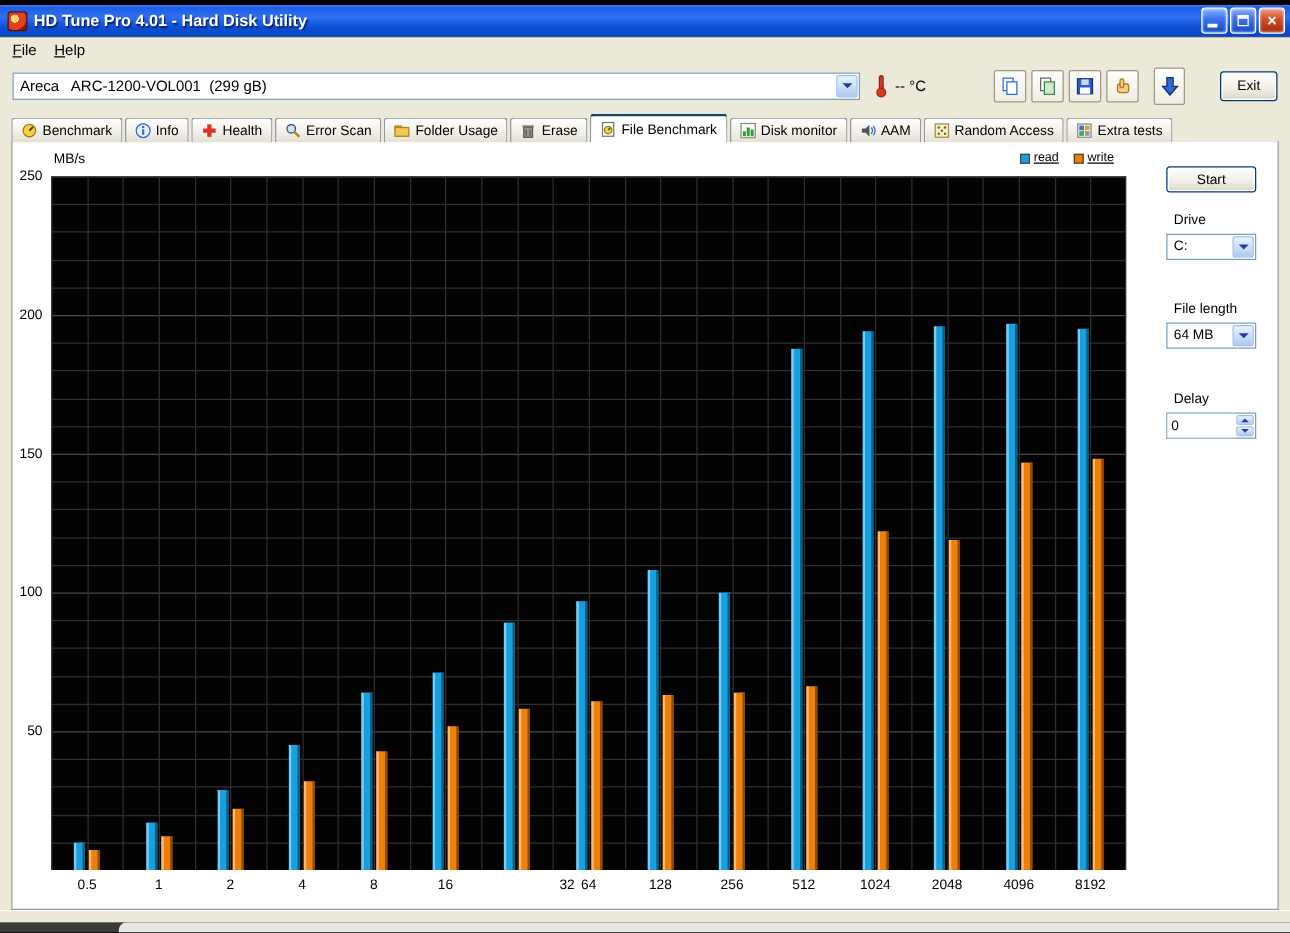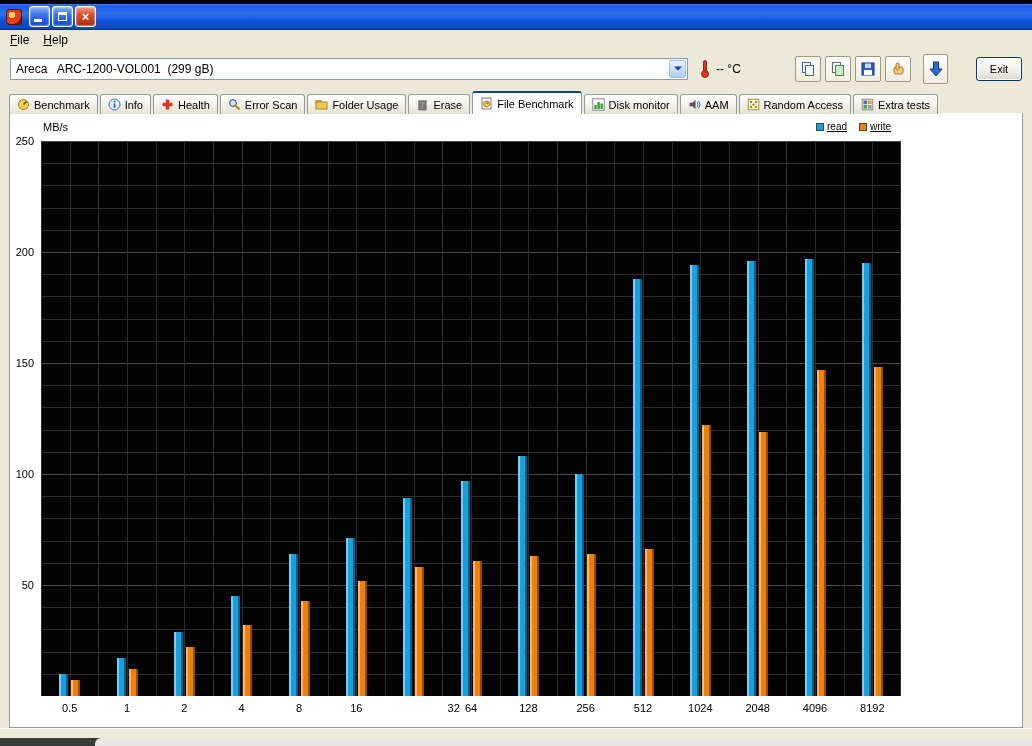--- a/index.html
+++ b/index.html
@@ -94,20 +94,21 @@
   .below-strip .taskbar-hint { position:absolute; left:95px; right:0; top:0; height:8px; background:#E8E6E0; border-top-left-radius:6px; }
 </style>
 </head>
 <body>
 
 <div class="screen">
   <div class="window">
 
     <div class="titlebar">
       <span class="app-icon"></span>
+      <span class="title-text">HD Tune Pro 4.01 - Hard Disk Utility</span>
       <span class="win-btn">
           <span class="glyph-min"></span>
         </span>
       <span class="win-btn">
           <span class="glyph-max"></span>
         </span>
       <span class="win-btn close">
           <span class="glyph-close">×</span>
         </span>
     </div>
@@ -375,20 +376,44 @@
           <div class="x-label" style="left: 430px;">64</div>
           <div class="x-label" style="left: 487.333px;">128</div>
           <div class="x-label" style="left: 544.667px;">256</div>
           <div class="x-label" style="left: 602px;">512</div>
           <div class="x-label" style="left: 659.333px;">1024</div>
           <div class="x-label" style="left: 716.667px;">2048</div>
           <div class="x-label" style="left: 774px;">4096</div>
           <div class="x-label" style="left: 831.333px;">8192</div>
         </div>
 
+      <div class="side-panel">
+        <button class="xp-btn start-btn">Start</button>
+
+        <span class="sp-label" style="top:57px">Drive</span>
+        <div class="combo sp-combo" style="top:74px">
+          <span class="combo-text">C:</span>
+          <span class="combo-arrow"></span>
+        </div>
+
+        <span class="sp-label" style="top:128px">File length</span>
+        <div class="combo sp-combo" style="top:145px">
+          <span class="combo-text">64 MB</span>
+          <span class="combo-arrow"></span>
+        </div>
+
+        <span class="sp-label" style="top:200px">Delay</span>
+        <div class="spin">
+          <input value="0" style="">
+          <span class="spin-btns">
+            <span class="spin-btn spin-up"></span>
+            <span class="spin-btn spin-down"></span>
+          </span>
+        </div>
+      </div>
     </div>
 
     <div class="statusbar"></div>
   </div>
 
   <div class="below-strip">
     <div class="taskbar-hint"></div>
   </div>
 </div>
 

